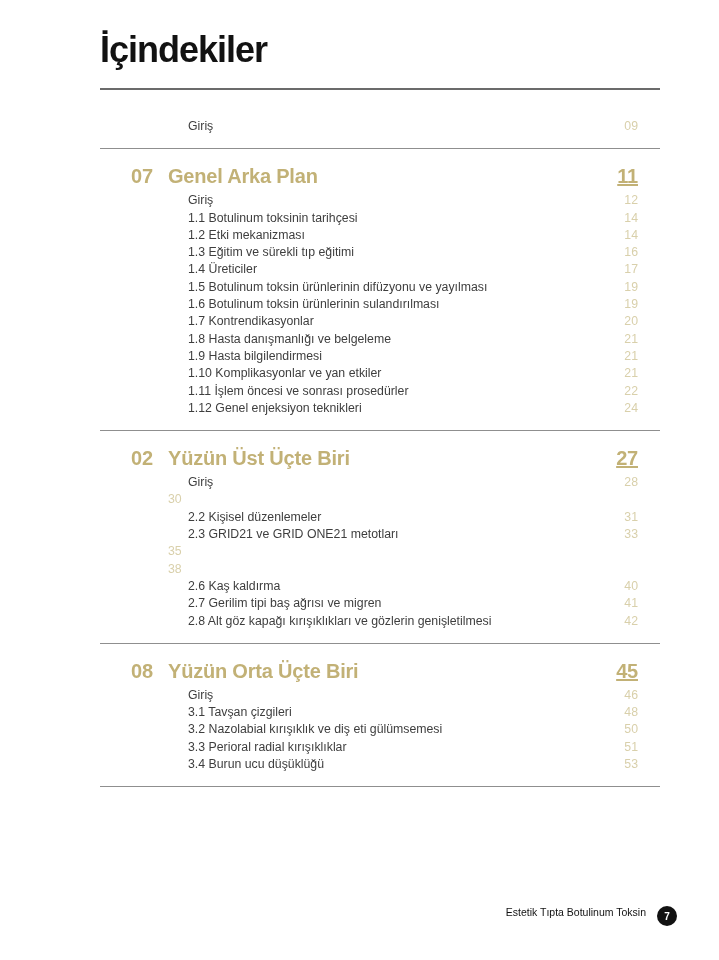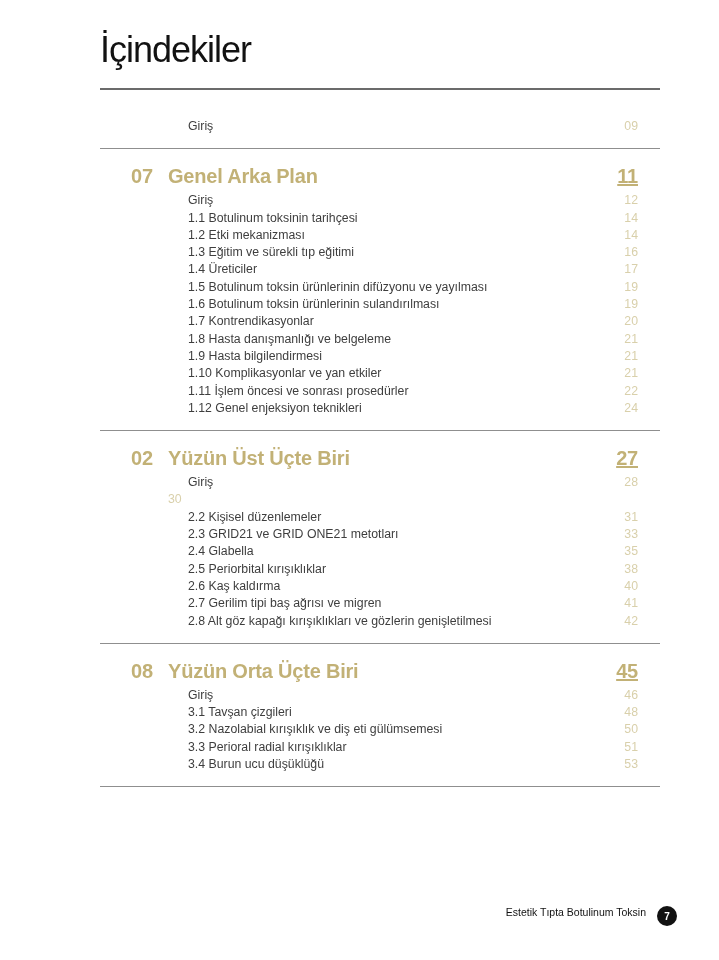--- a/index.html
+++ b/index.html
@@ -27,21 +27,21 @@
   .content{
     position:absolute;
     left:100px;
     top:28px;
     width:560px;
   }
   h1.page-title{
     margin:0;
     font-size:36px;
     line-height:44px;
-    font-weight:normal;
+    font-weight:bold;
     letter-spacing:-1px;
     color:var(--ink);
   }
   .title-rule{
     height:2px;
     background:var(--rule);
     margin-top:16px;
   }
   .front-entries{
     margin-top:28px;
@@ -216,26 +216,24 @@
     <span class="entry-label">2.2 Kişisel düzenlemeler</span>
     <span class="entry-page">31</span>
   </div>
 
   <div class="entry">
     <span class="entry-label">2.3 GRID21 ve GRID ONE21 metotları</span>
     <span class="entry-page">33</span>
   </div>
 
   <div class="entry">
-    <span class="entry-label">2.4 Glabella</span>
     <span class="entry-page">35</span>
   </div>
 
   <div class="entry">
-    <span class="entry-label">2.5 Periorbital kırışıklıklar</span>
     <span class="entry-page">38</span>
   </div>
 
   <div class="entry">
     <span class="entry-label">2.6 Kaş kaldırma</span>
     <span class="entry-page">40</span>
   </div>
 
   <div class="entry">
     <span class="entry-label">2.7 Gerilim tipi baş ağrısı ve migren</span>

